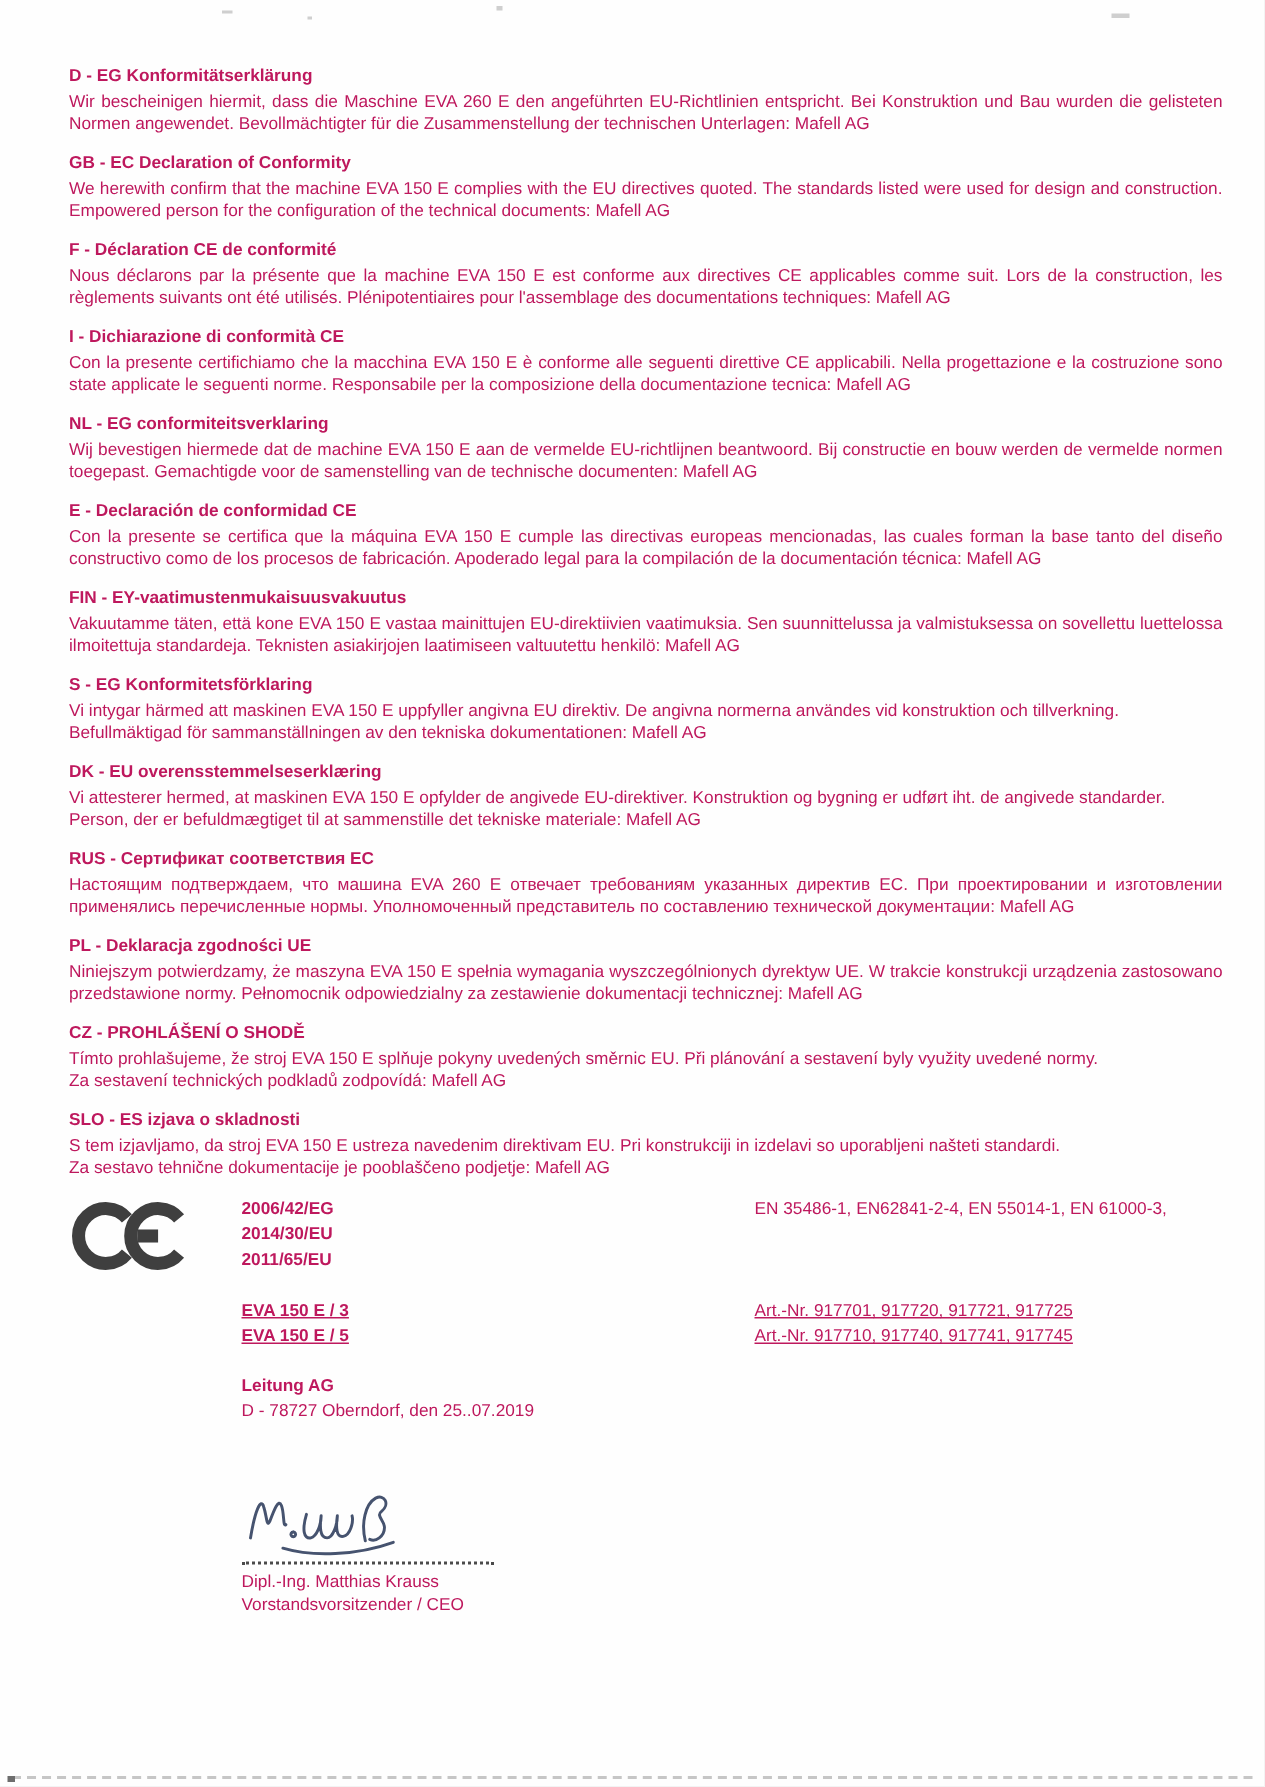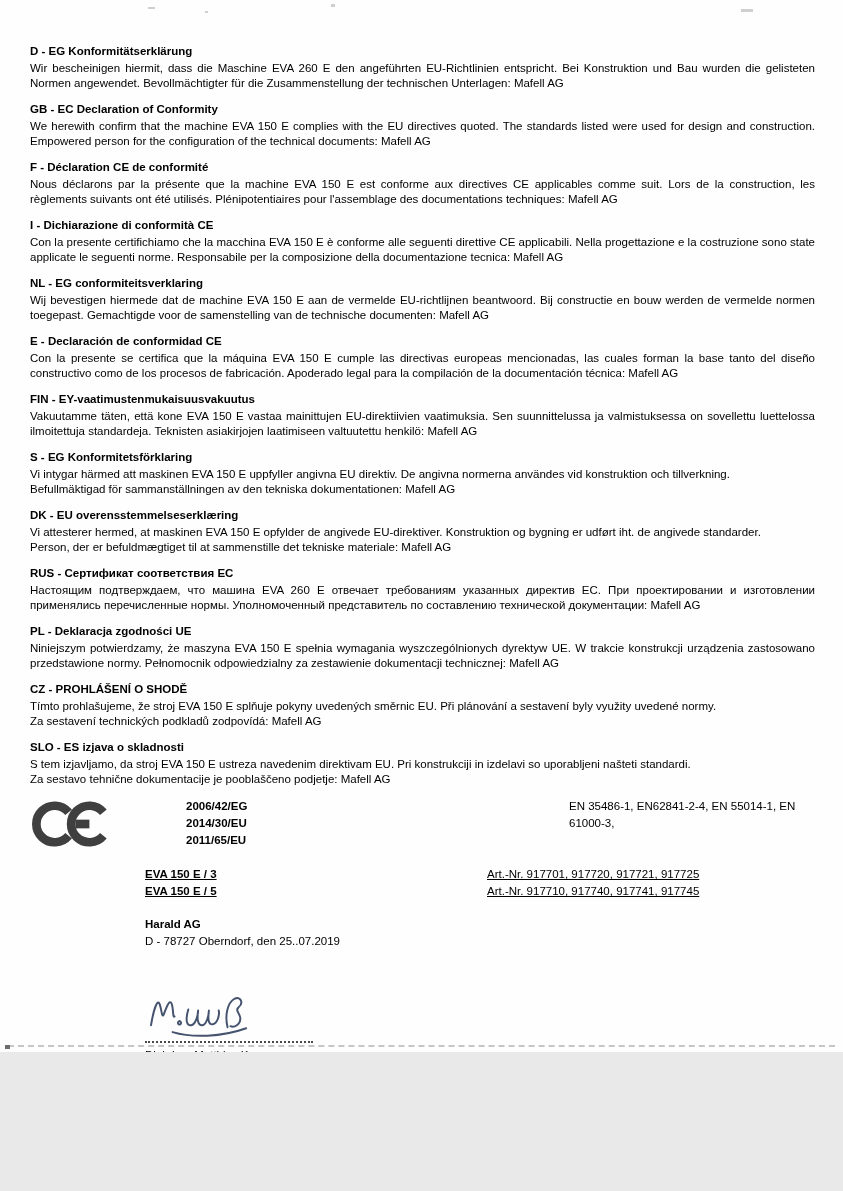--- a/index.html
+++ b/index.html
@@ -1,28 +1,28 @@
 <!DOCTYPE html>
 <html style="--signature-left-ink: #46536f; --signature-right-ink: #3a5ea6;"><head>
 <meta charset="utf-8">
 <style>
   * { margin:0; padding:0; box-sizing:border-box; }
   html,body { background:#e9e9e9; }
   body { font-family:"Liberation Sans", sans-serif; }
   .page {
-    position:relative; width:843px; height:1052px; margin:0 auto;
-    background:#fefefe; color:#000000; overflow:hidden;
-    padding:44px 28px 0 30px;
+    position:relative; width:843px; height:1191px; margin:0 auto;
+    background:#fefefe; color:#be185d; overflow:hidden;
+    padding:44px 28px 0 46px;
   }
   .section { margin-bottom:11px; }
   .sec-title { font-size:11.5px; line-height:15px; font-weight:700; margin-bottom:2px; }
   .sec-body  { font-size:11.5px; line-height:15px; text-align:justify; white-space:pre-line; }
 
   .row { display:grid; grid-template-columns:115px 342px 1fr; align-items:start; }
-  .row-logo { margin-top:10px;gap:41px; }
+  .row-logo { margin-top:10px; }
   .row-models { margin-top:16px;text-decoration:underline; }
   .row-company { margin-top:16px; }
   .row-signatures { margin-top:36px; }
 
   .ce-logo svg { display:block; margin-left:2px; }
   .ce-stroke { stroke:#3f3f3f; stroke-width:10; fill:none; }
 
   .directives div, .models div { font-size:11.5px; line-height:17px; font-weight:700; }
   .standards div, .arts div { font-size:11.5px; line-height:17px; }
 
@@ -149,21 +149,21 @@
     </div>
     <div class="arts">
       <div>Art.-Nr. 917701, 917720, 917721, 917725</div>
       <div>Art.-Nr. 917710, 917740, 917741, 917745</div>
     </div>
   </div>
 
   <div class="row row-company">
     <div></div>
     <div>
-      <div class="company-name">Harald AG</div>
+      <div class="company-name">Leitung AG</div>
       <div class="place-date">D - 78727 Oberndorf, den 25..07.2019</div>
     </div>
     <div></div>
   </div>
 
   <div class="row row-signatures">
     <div></div>
     <div class="sig-block sig-left">
       <svg class="sig-art" viewBox="0 0 120 54" width="118" height="53">
         <path d="M6 40 C9 22 13 12 15 19 C17 25 17 33 19 29 C22 21 25 13 27 18 C29 23 28 33 30 31"></path>

